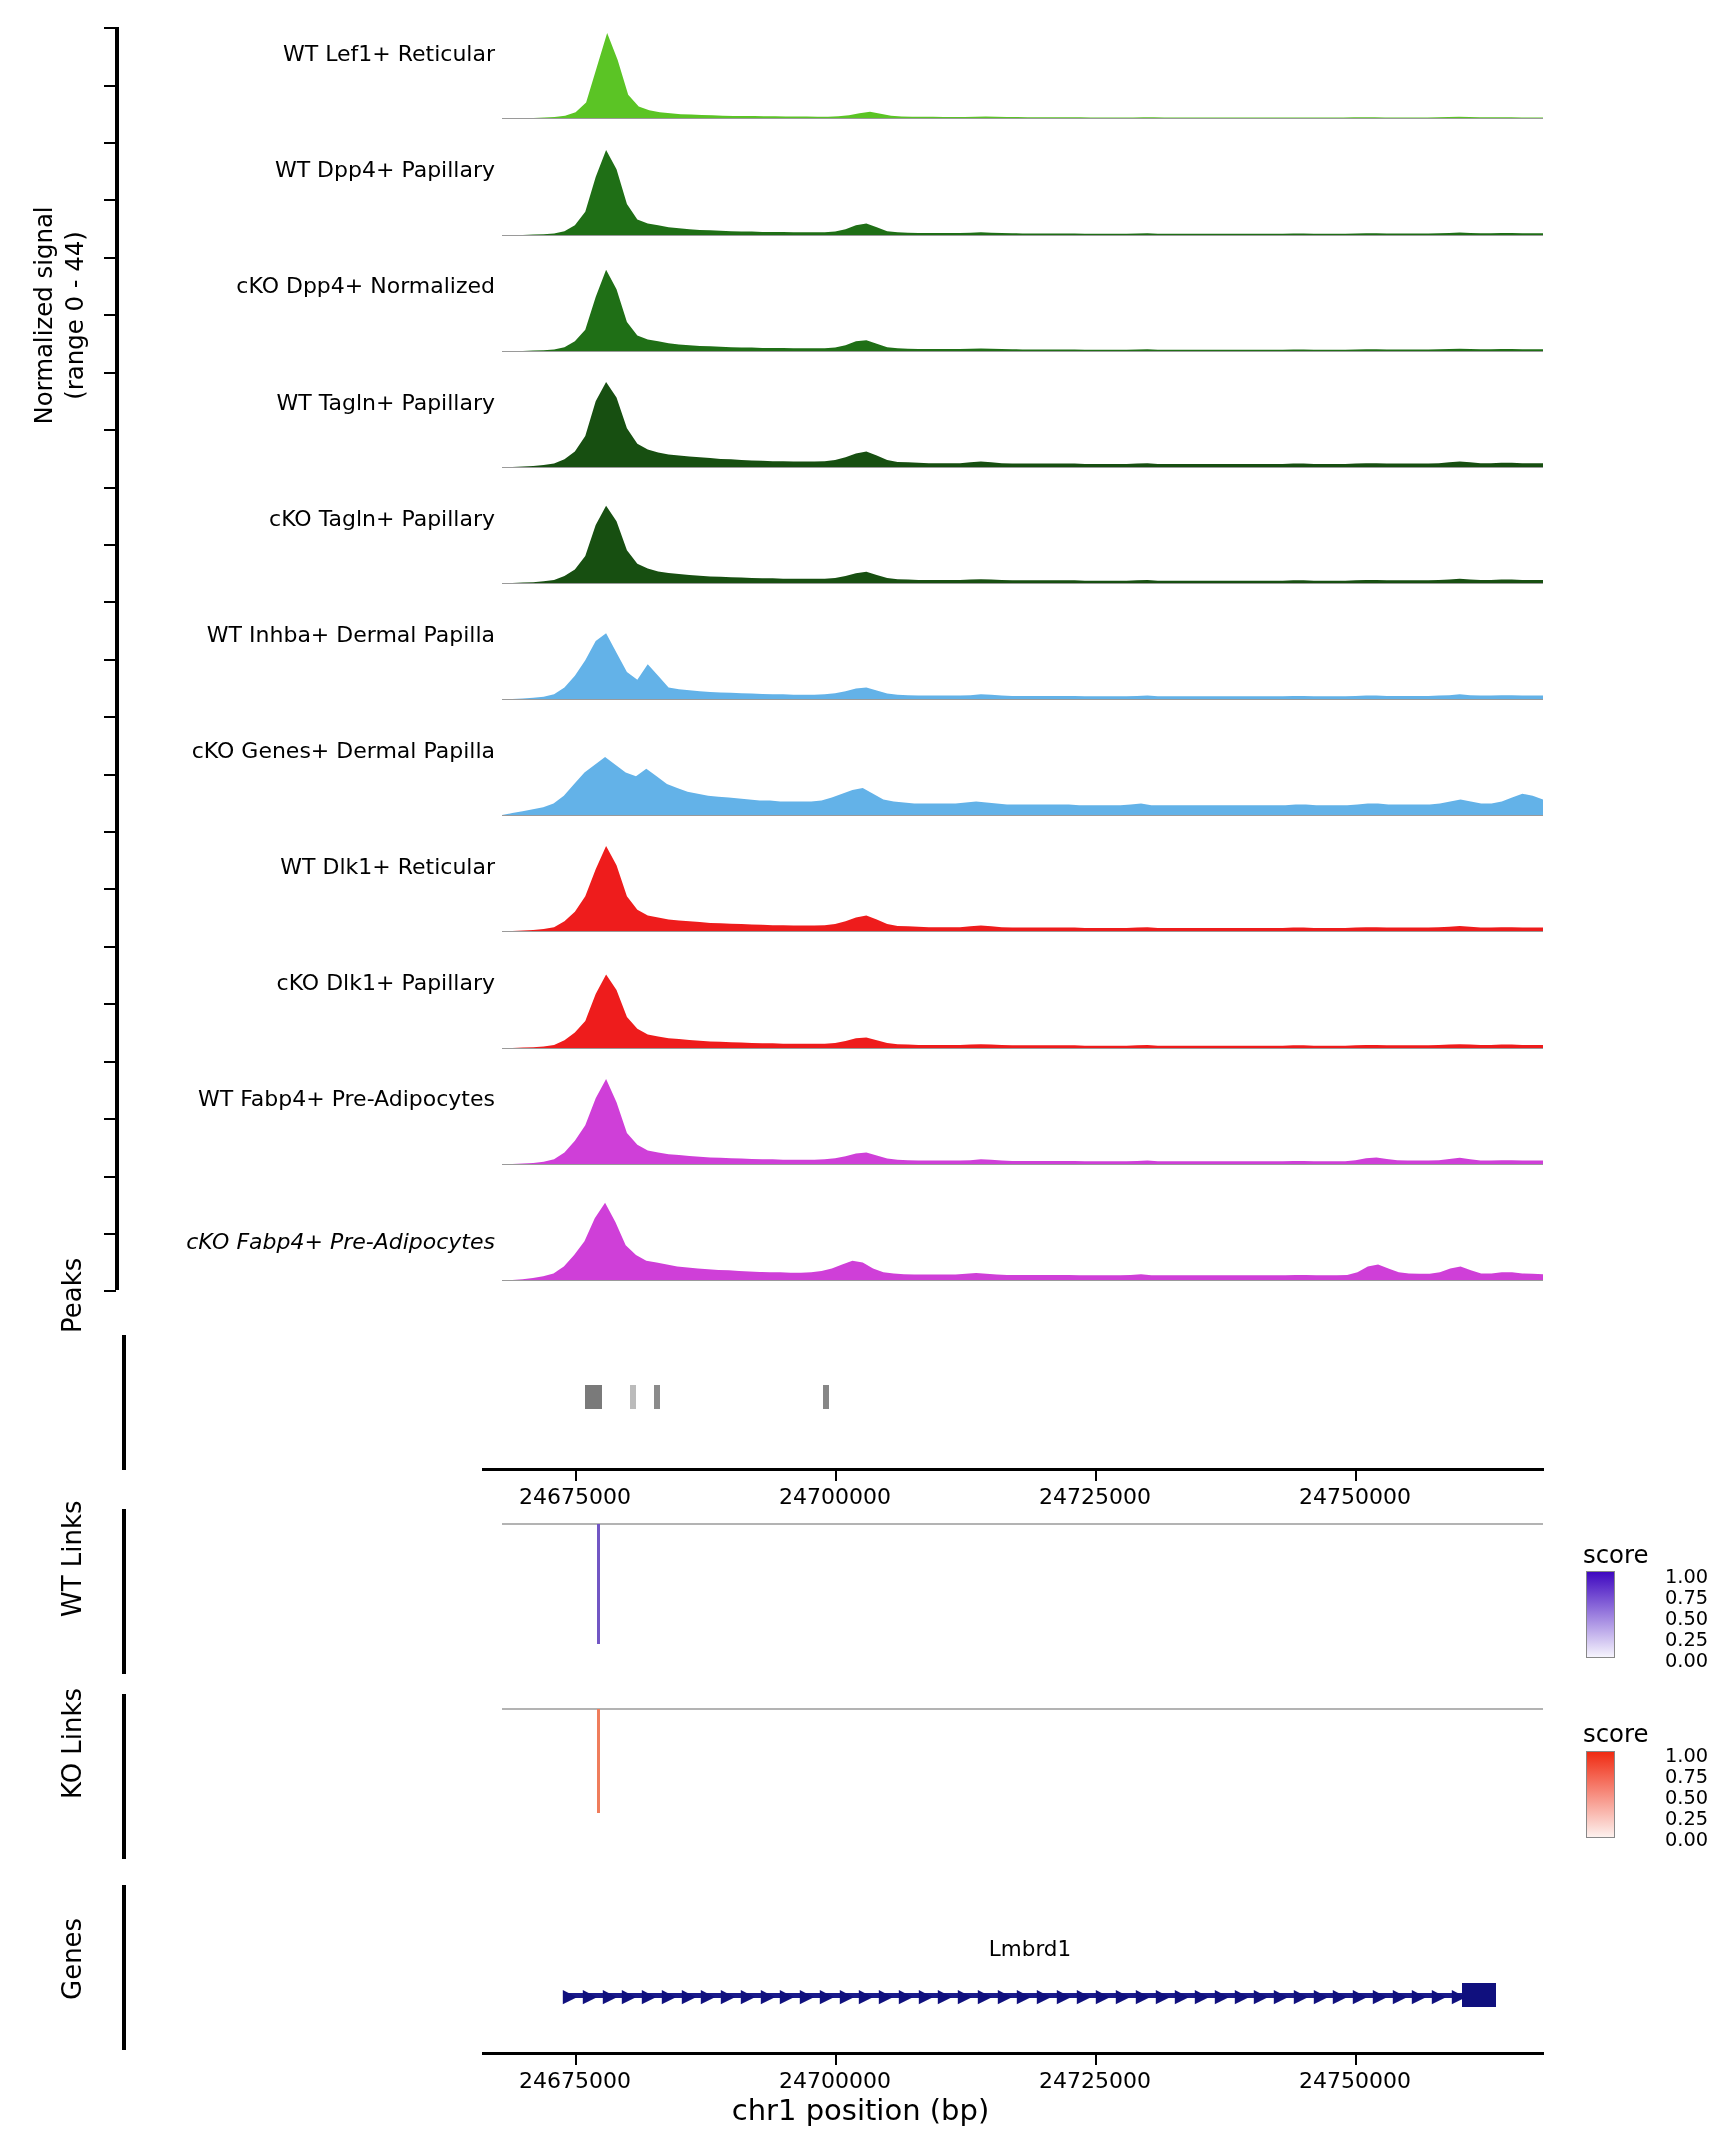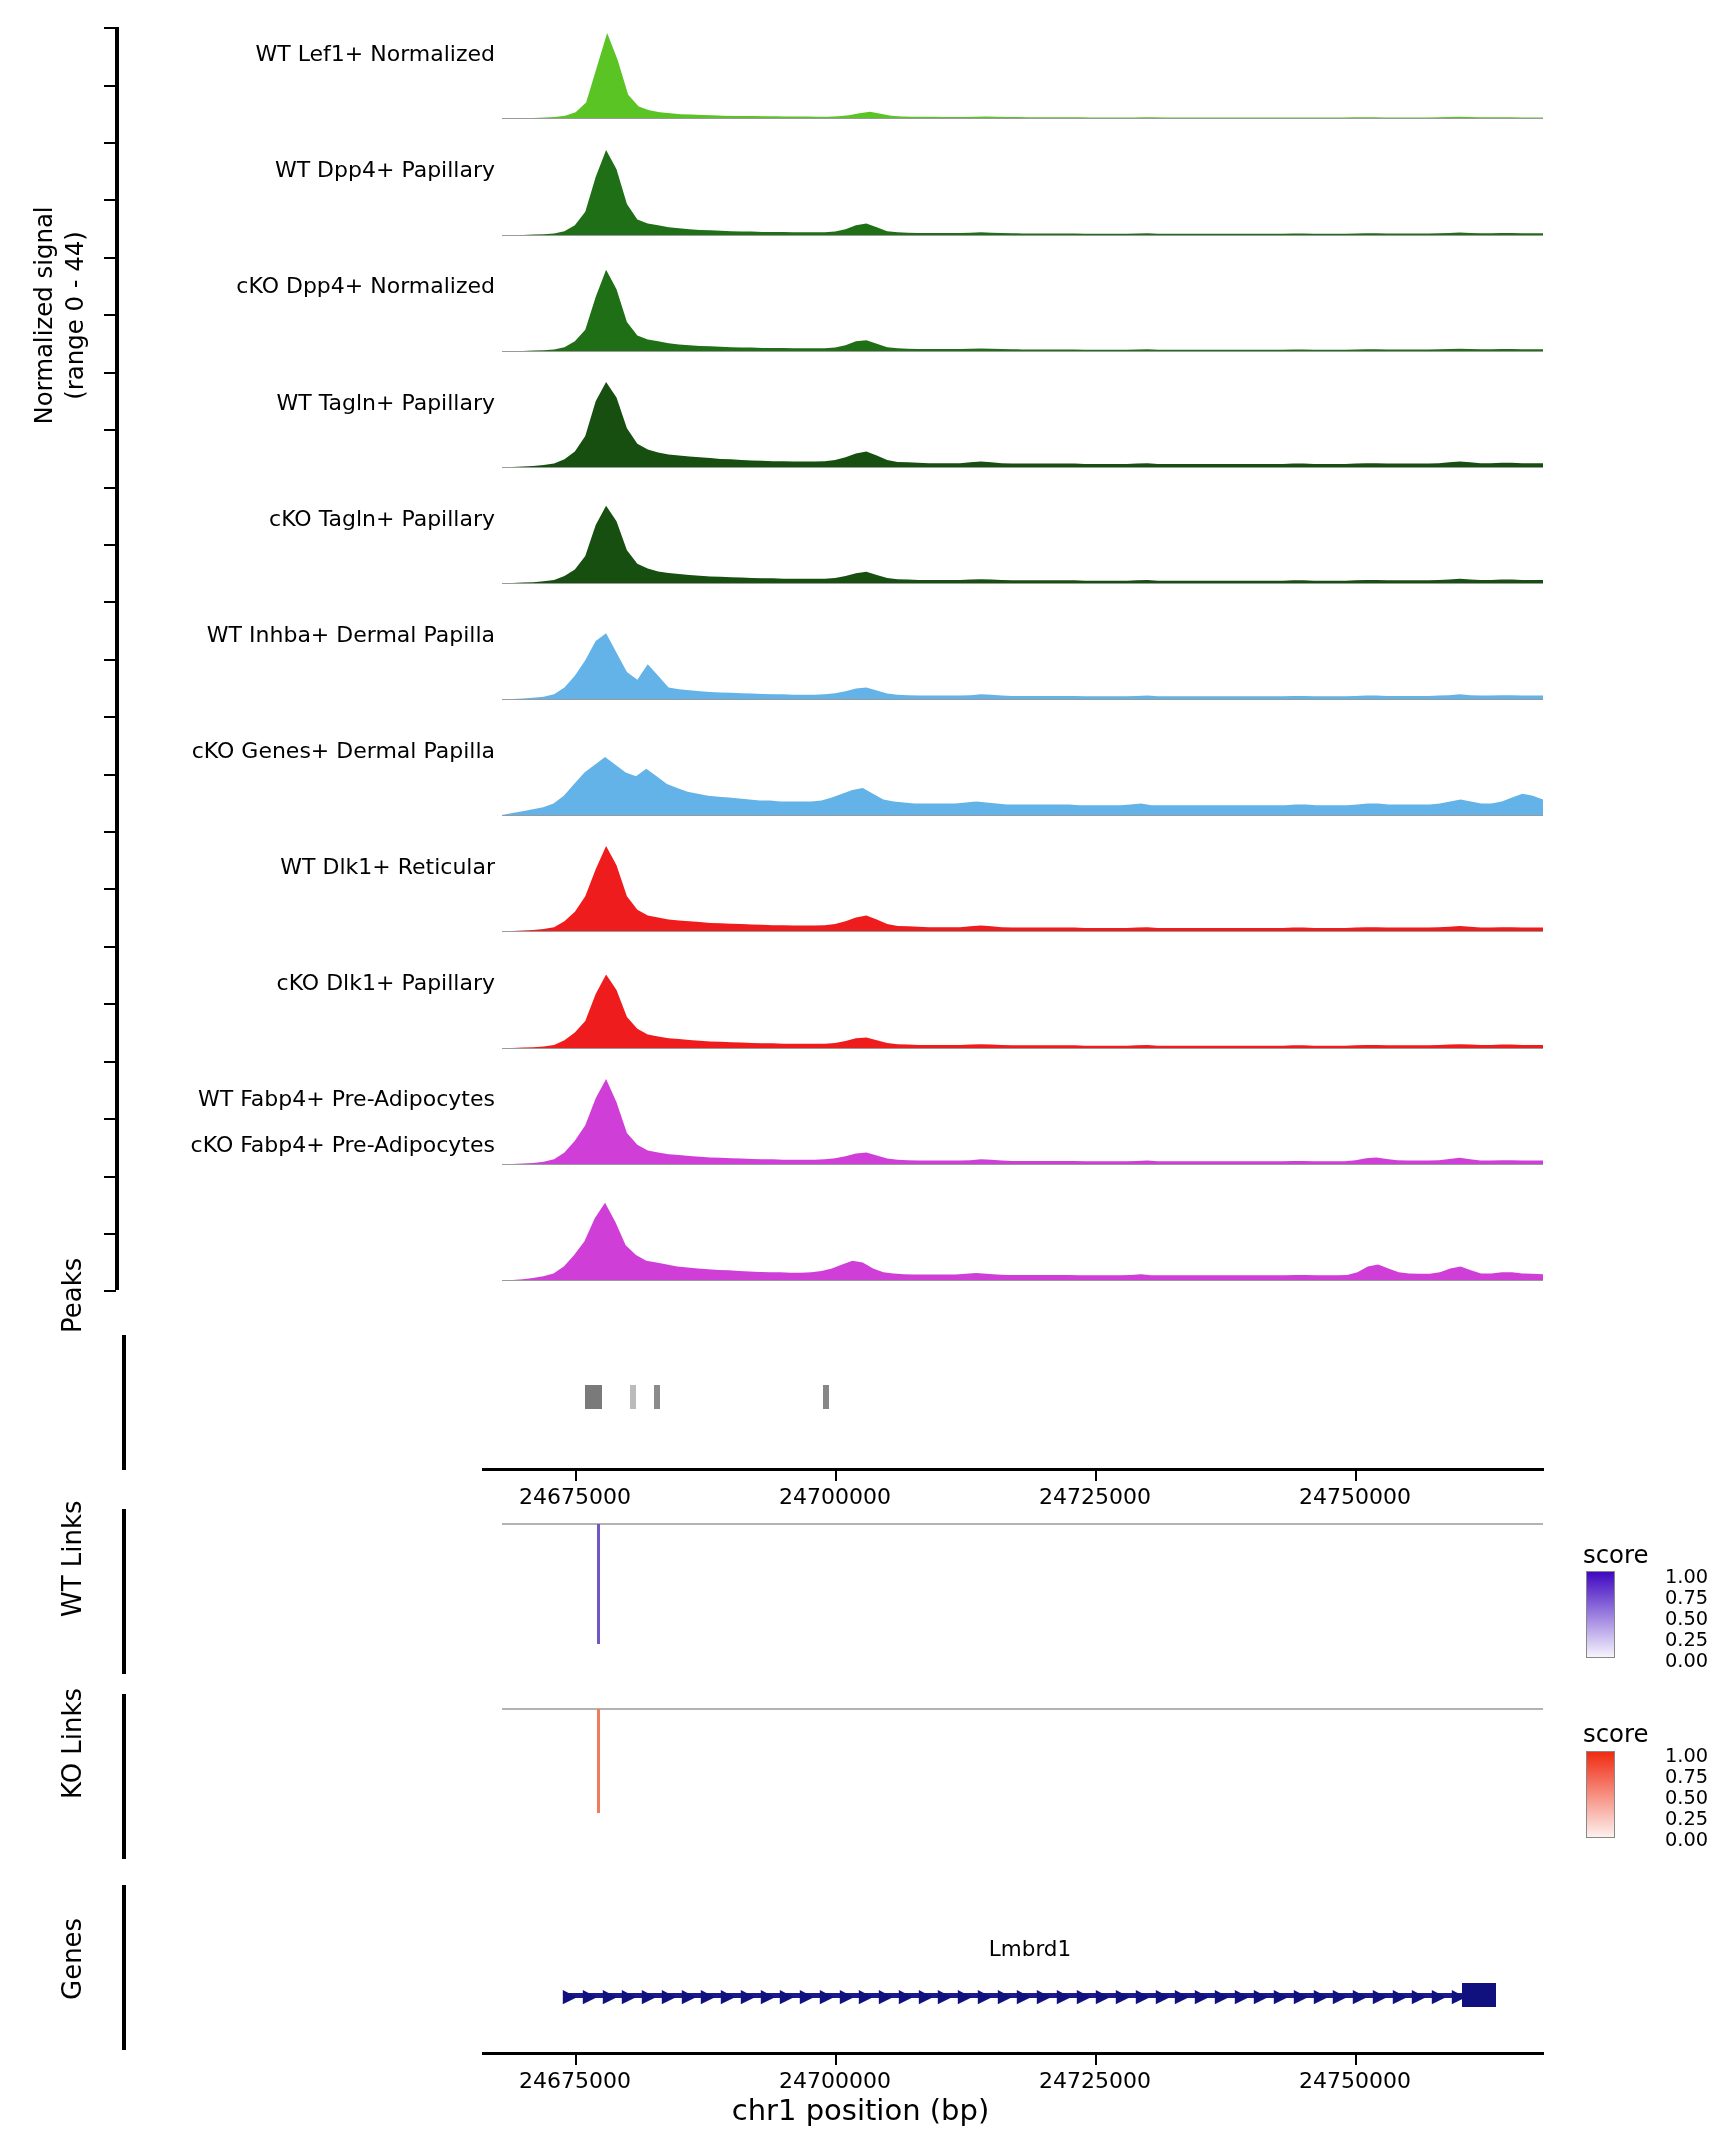--- a/index.html
+++ b/index.html
@@ -89,21 +89,21 @@
       <div class="tick" style="position: absolute; left: 104px; top: 946px;"></div>
       <div class="tick" style="position: absolute; left: 104px; top: 1003px;"></div>
       <div class="tick" style="position: absolute; left: 104px; top: 1061px;"></div>
       <div class="tick" style="position: absolute; left: 104px; top: 1118px;"></div>
       <div class="tick" style="position: absolute; left: 104px; top: 1176px;"></div>
       <div class="tick" style="position: absolute; left: 104px; top: 1233px;"></div>
       <div class="tick" style="position: absolute; left: 104px; top: 1290px;"></div>
     </div>
 
   <div id="tracks">
-      <div class="track-label" style="top: 41px;">WT Lef1+ Normalized</div>
+      <div class="track-label" style="top: 41px;">WT Lef1+ Reticular</div>
       <div class="track" style="top: 34px; height: 85px;">
         <svg class="cov" viewBox="0 0 1452 118" preserveAspectRatio="none">
           <polygon points="0,118 0.00,118.00 14.67,118.00 29.33,118.00 44.00,118.00 58.67,117.20 73.33,116.66 88.00,114.78 102.67,109.95 117.33,96.55 132.00,48.27 146.67,0.00 161.33,37.55 176.00,85.82 190.67,101.91 205.33,107.27 220.00,109.95 234.67,111.30 249.33,112.64 264.00,113.17 278.67,113.71 293.33,114.25 308.00,114.78 322.67,115.05 337.33,115.32 352.00,115.32 366.67,115.59 381.33,115.59 396.00,115.85 410.67,115.85 425.33,115.85 440.00,116.12 454.67,116.12 469.33,115.59 484.00,114.25 498.67,111.56 513.33,109.42 528.00,112.10 542.67,114.78 557.33,115.85 572.00,116.12 586.67,116.39 601.33,116.39 616.00,116.66 630.67,116.66 645.33,116.66 660.00,116.39 674.67,115.85 689.33,116.12 704.00,116.66 718.67,116.66 733.33,116.93 748.00,116.93 762.67,116.93 777.33,116.93 792.00,116.93 806.67,116.93 821.33,117.20 836.00,117.20 850.67,117.20 865.33,117.20 880.00,117.20 894.67,116.93 909.33,116.93 924.00,117.20 938.67,117.20 953.33,117.20 968.00,117.20 982.67,117.20 997.33,117.20 1012.00,117.20 1026.67,117.20 1041.33,117.20 1056.00,117.20 1070.67,117.20 1085.33,117.20 1100.00,117.20 1114.67,117.20 1129.33,117.20 1144.00,117.20 1158.67,117.20 1173.33,117.20 1188.00,116.93 1202.67,116.93 1217.33,116.93 1232.00,117.20 1246.67,117.20 1261.33,117.20 1276.00,117.20 1290.67,117.20 1305.33,116.93 1320.00,116.66 1334.67,116.39 1349.33,116.66 1364.00,116.93 1378.67,116.93 1393.33,116.93 1408.00,116.93 1422.67,117.20 1437.33,117.20 1452.00,117.20 1452,118" fill="#5bc425"></polygon>
         </svg>
         <div class="baseline"></div>
       </div>
       <div class="track-label" style="top: 157px;">WT Dpp4+ Papillary</div>
       <div class="track" style="top: 151px; height: 85px;">
         <svg class="cov" viewBox="0 0 1452 118" preserveAspectRatio="none">
           <polygon points="0,118 0.00,118.00 14.52,118.00 29.04,118.00 43.56,117.46 58.08,116.93 72.60,115.85 87.12,112.64 101.64,104.59 116.16,85.82 130.68,37.55 145.20,0.00 159.72,26.82 174.24,75.09 188.76,96.55 203.28,101.91 217.80,104.59 232.32,107.27 246.84,108.61 261.36,109.95 275.88,111.03 290.40,111.56 304.92,112.10 319.44,112.64 333.96,113.17 348.48,113.17 363.00,113.71 377.52,113.71 392.04,113.98 406.56,114.25 421.08,114.25 435.60,114.25 450.12,114.25 464.64,113.17 479.16,109.95 493.68,104.59 508.20,101.91 522.72,107.27 537.24,112.64 551.76,114.25 566.28,114.78 580.80,115.05 595.32,115.32 609.84,115.32 624.36,115.32 638.88,115.32 653.40,114.78 667.92,114.25 682.44,114.78 696.96,115.32 711.48,115.59 726.00,115.85 740.52,115.85 755.04,115.85 769.56,115.85 784.08,115.85 798.60,115.85 813.12,116.12 827.64,116.12 842.16,116.12 856.68,116.12 871.20,116.12 885.72,115.85 900.24,115.59 914.76,116.12 929.28,116.12 943.80,116.12 958.32,116.12 972.84,116.12 987.36,116.12 1001.88,116.12 1016.40,116.12 1030.92,116.12 1045.44,116.12 1059.96,116.12 1074.48,116.12 1089.00,116.12 1103.52,115.85 1118.04,115.85 1132.56,116.12 1147.08,116.12 1161.60,116.12 1176.12,116.12 1190.64,115.85 1205.16,115.59 1219.68,115.59 1234.20,115.85 1248.72,115.85 1263.24,115.85 1277.76,115.85 1292.28,115.85 1306.80,115.59 1321.32,115.05 1335.84,114.51 1350.36,115.05 1364.88,115.59 1379.40,115.59 1393.92,115.32 1408.44,115.32 1422.96,115.59 1437.48,115.59 1452.00,115.59 1452,118" fill="#1f6f16"></polygon>
@@ -159,21 +159,21 @@
         </svg>
         <div class="baseline"></div>
       </div>
       <div class="track-label" style="top: 1086px;">WT Fabp4+ Pre-Adipocytes</div>
       <div class="track" style="top: 1080px; height: 85px;">
         <svg class="cov" viewBox="0 0 1452 118" preserveAspectRatio="none">
           <polygon points="0,118 0.00,118.00 14.52,118.00 29.04,117.46 43.56,116.66 58.08,114.78 72.60,111.56 87.12,101.91 101.64,85.82 116.16,64.36 130.68,26.82 145.20,0.00 159.72,32.18 174.24,75.09 188.76,91.18 203.28,99.23 217.80,101.91 232.32,104.59 246.84,105.66 261.36,106.74 275.88,107.81 290.40,108.88 304.92,109.42 319.44,109.95 333.96,110.49 348.48,111.03 363.00,111.56 377.52,111.56 392.04,112.10 406.56,112.10 421.08,112.10 435.60,112.10 450.12,111.56 464.64,109.95 479.16,107.27 493.68,103.25 508.20,101.91 522.72,106.20 537.24,110.49 551.76,112.10 566.28,112.64 580.80,113.17 595.32,113.17 609.84,113.17 624.36,113.17 638.88,113.17 653.40,112.64 667.92,111.56 682.44,112.10 696.96,113.17 711.48,113.71 726.00,113.71 740.52,113.71 755.04,113.71 769.56,113.71 784.08,113.71 798.60,113.71 813.12,114.25 827.64,114.25 842.16,114.25 856.68,114.25 871.20,114.25 885.72,113.71 900.24,113.17 914.76,114.25 929.28,114.25 943.80,114.25 958.32,114.25 972.84,114.25 987.36,114.25 1001.88,114.25 1016.40,114.25 1030.92,114.25 1045.44,114.25 1059.96,114.25 1074.48,114.25 1089.00,114.25 1103.52,113.71 1118.04,113.71 1132.56,114.25 1147.08,114.25 1161.60,114.25 1176.12,114.25 1190.64,112.64 1205.16,109.95 1219.68,108.88 1234.20,111.03 1248.72,112.64 1263.24,113.17 1277.76,113.17 1292.28,113.17 1306.80,112.64 1321.32,111.03 1335.84,109.42 1350.36,111.56 1364.88,113.17 1379.40,113.17 1393.92,112.64 1408.44,112.64 1422.96,113.17 1437.48,113.17 1452.00,113.17 1452,118" fill="#cf3fd8"></polygon>
         </svg>
         <div class="baseline"></div>
       </div>
-      <div class="track-label" style="top: 1132px;">cKO Fabp4+ Pre-Adipocytes</div>
+      <div class="track-label" style="top: 1229px; font-style: italic;">cKO Fabp4+ Pre-Adipocytes</div>
       <div class="track" style="top: 1196px; height: 85px;">
         <svg class="cov" viewBox="0 0 1452 118" preserveAspectRatio="none">
           <polygon points="0,118 0.00,118.00 14.38,118.00 28.75,116.93 43.13,115.32 57.50,112.64 71.88,108.88 86.26,99.23 100.63,83.14 115.01,64.36 129.39,32.18 143.76,10.73 158.14,37.55 172.51,69.73 186.89,83.14 201.27,91.18 215.64,93.86 230.02,96.55 244.40,99.23 258.77,100.57 273.15,101.91 287.52,102.98 301.90,104.05 316.28,104.59 330.65,105.66 345.03,106.20 359.41,106.74 373.78,107.27 388.16,107.27 402.53,107.81 416.91,107.81 431.29,107.27 445.66,105.66 460.04,101.91 474.42,96.55 488.79,91.18 503.17,93.86 517.54,101.91 531.92,107.27 546.30,108.88 560.67,109.95 575.05,110.49 589.43,110.49 603.80,110.49 618.18,110.49 632.55,110.49 646.93,109.42 661.31,108.35 675.68,109.42 690.06,110.49 704.44,111.03 718.81,111.03 733.19,111.03 747.56,111.03 761.94,111.03 776.32,111.03 790.69,111.03 805.07,111.56 819.45,111.56 833.82,111.56 848.20,111.56 862.57,111.56 876.95,111.03 891.33,109.95 905.70,111.56 920.08,111.56 934.46,111.56 948.83,111.56 963.21,111.56 977.58,111.56 991.96,111.56 1006.34,111.56 1020.71,111.56 1035.09,111.56 1049.47,111.56 1063.84,111.56 1078.22,111.56 1092.59,111.56 1106.97,111.03 1121.35,111.03 1135.72,111.56 1150.10,111.56 1164.48,111.56 1178.85,111.03 1193.23,107.27 1207.60,99.23 1221.98,96.55 1236.36,101.91 1250.73,107.27 1265.11,108.88 1279.49,109.42 1293.86,109.42 1308.24,107.27 1322.61,101.91 1336.99,99.23 1351.37,104.59 1365.74,108.88 1380.12,108.88 1394.50,107.27 1408.87,107.27 1423.25,108.88 1437.62,109.42 1452.00,109.95 1452,118" fill="#cf3fd8"></polygon>
         </svg>
         <div class="baseline"></div>
       </div>
     </div>
 
   <div class="side-label" style="left:57px;top:1333px;">Peaks</div>
   <div class="spine" style="left:122px;top:1335px;width:3.6px;height:135px;"></div>

